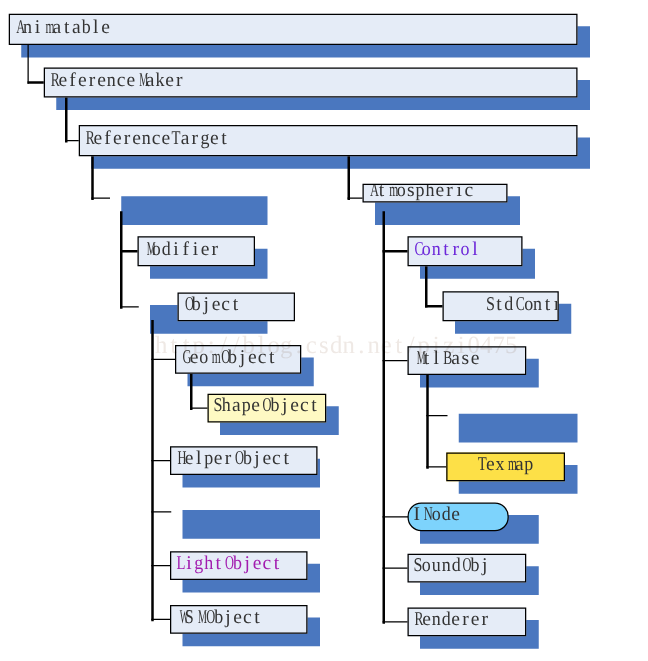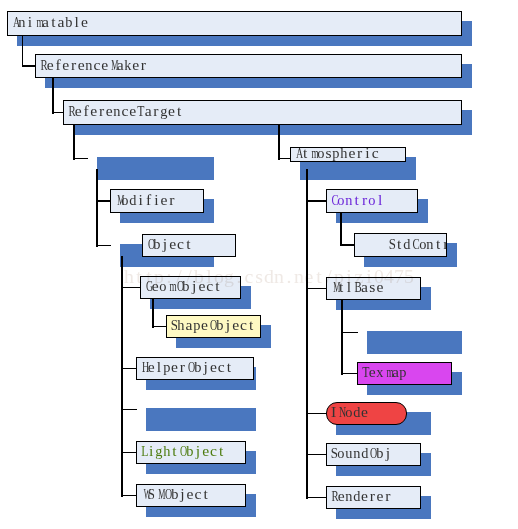--- a/index.html
+++ b/index.html
@@ -99,41 +99,41 @@
     <div class="node" style="left: 140px; top: 276px; width: 101px; height: 23px; background: rgb(229, 236, 247);">
       <span class="lbl" style="color: rgb(51, 51, 51);"><i><b style="transform: scaleX(0.637);">G</b></i><i><b>e</b></i><i><b style="transform: scaleX(0.921);">o</b></i><i><b style="transform: scaleX(0.591);">m</b></i><i><b style="transform: scaleX(0.637);">O</b></i><i><b style="transform: scaleX(0.921);">b</b></i><i><b>j</b></i><i><b>e</b></i><i><b>c</b></i><i><b>t</b></i></span>
     </div>
     <div class="node" style="left: 166px; top: 315px; width: 95px; height: 23px; background: #fef9c3;">
       <span class="lbl" style="color: rgb(51, 51, 51);"><i><b style="transform: scaleX(0.826);">S</b></i><i><b style="transform: scaleX(0.921);">h</b></i><i><b>a</b></i><i><b style="transform: scaleX(0.921);">p</b></i><i><b>e</b></i><i><b style="transform: scaleX(0.637);">O</b></i><i><b style="transform: scaleX(0.921);">b</b></i><i><b>j</b></i><i><b>e</b></i><i><b>c</b></i><i><b>t</b></i></span>
     </div>
     <div class="node" style="left: 136px; top: 357px; width: 118px; height: 23px; background: rgb(229, 236, 247);">
       <span class="lbl" style="color: rgb(51, 51, 51);"><i><b style="transform: scaleX(0.637);">H</b></i><i><b>e</b></i><i><b>l</b></i><i><b style="transform: scaleX(0.921);">p</b></i><i><b>e</b></i><i><b>r</b></i><i><b style="transform: scaleX(0.637);">O</b></i><i><b style="transform: scaleX(0.921);">b</b></i><i><b>j</b></i><i><b>e</b></i><i><b>c</b></i><i><b>t</b></i></span>
     </div>
     <div class="node" style="left: 136px; top: 441px; width: 110px; height: 23px; background: rgb(229, 236, 247);">
-      <span class="lbl" style="color: #4d7c0f;"><i><b style="transform: scaleX(0.753);">L</b></i><i><b>i</b></i><i><b style="transform: scaleX(0.921);">g</b></i><i><b style="transform: scaleX(0.921);">h</b></i><i><b>t</b></i><i><b style="transform: scaleX(0.637);">O</b></i><i><b style="transform: scaleX(0.921);">b</b></i><i><b>j</b></i><i><b>e</b></i><i><b>c</b></i><i><b>t</b></i></span>
+      <span class="lbl" style="color: #a21caf;"><i><b style="transform: scaleX(0.753);">L</b></i><i><b>i</b></i><i><b style="transform: scaleX(0.921);">g</b></i><i><b style="transform: scaleX(0.921);">h</b></i><i><b>t</b></i><i><b style="transform: scaleX(0.637);">O</b></i><i><b style="transform: scaleX(0.921);">b</b></i><i><b>j</b></i><i><b>e</b></i><i><b>c</b></i><i><b>t</b></i></span>
     </div>
     <div class="node" style="left: 136px; top: 484px; width: 110px; height: 23px; background: rgb(229, 236, 247);">
       <span class="lbl" style="color: rgb(51, 51, 51);"><i><b style="transform: scaleX(0.488);">W</b></i><i><b style="transform: scaleX(0.826);">S</b></i><i><b style="transform: scaleX(0.517);">M</b></i><i><b style="transform: scaleX(0.637);">O</b></i><i><b style="transform: scaleX(0.921);">b</b></i><i><b>j</b></i><i><b>e</b></i><i><b>c</b></i><i><b>t</b></i></span>
     </div>
     <div class="node" style="left: 290px; top: 147px; width: 116px; height: 15px; background: rgb(229, 236, 247);">
       <span class="lbl" style="color: rgb(51, 51, 51);"><i><b style="transform: scaleX(0.637);">A</b></i><i><b>t</b></i><i><b style="transform: scaleX(0.591);">m</b></i><i><b style="transform: scaleX(0.921);">o</b></i><i><b>s</b></i><i><b style="transform: scaleX(0.921);">p</b></i><i><b style="transform: scaleX(0.921);">h</b></i><i><b>e</b></i><i><b>r</b></i><i><b>i</b></i><i><b>c</b></i></span>
     </div>
     <div class="node" style="left: 326px; top: 189px; width: 92px; height: 24px; background: rgb(229, 236, 247);">
       <span class="lbl" style="color: #6d28d9;"><i><b style="transform: scaleX(0.69);">C</b></i><i><b style="transform: scaleX(0.921);">o</b></i><i><b style="transform: scaleX(0.921);">n</b></i><i><b>t</b></i><i><b>r</b></i><i><b style="transform: scaleX(0.921);">o</b></i><i><b>l</b></i></span>
     </div>
     <div class="node" style="left: 354px; top: 233px; width: 93px; height: 24px; background: rgb(229, 236, 247); padding-left: 30px;">
       <span class="lbl" style="color: rgb(51, 51, 51);"><i><b style="transform: scaleX(0.826);">S</b></i><i><b>t</b></i><i><b style="transform: scaleX(0.921);">d</b></i><i><b style="transform: scaleX(0.69);">C</b></i><i><b style="transform: scaleX(0.921);">o</b></i><i><b style="transform: scaleX(0.921);">n</b></i><i><b>t</b></i><i><b>r</b></i><i><b style="transform: scaleX(0.921);">o</b></i><i><b>l</b></i></span>
     </div>
     <div class="node" style="left: 326px; top: 277px; width: 95px; height: 23px; background: rgb(229, 236, 247);">
       <span class="lbl" style="color: rgb(51, 51, 51);"><i><b style="transform: scaleX(0.517);">M</b></i><i><b>t</b></i><i><b>l</b></i><i><b style="transform: scaleX(0.69);">B</b></i><i><b>a</b></i><i><b>s</b></i><i><b>e</b></i></span>
     </div>
-    <div class="node" style="left: 357px; top: 362px; width: 95px; height: 23px; background: #d946ef;">
+    <div class="node" style="left: 357px; top: 362px; width: 95px; height: 23px; background: #fde047; padding-left: 20px;">
       <span class="lbl" style="color: rgb(51, 51, 51);"><i><b style="transform: scaleX(0.753);">T</b></i><i><b>e</b></i><i><b style="transform: scaleX(0.921);">x</b></i><i><b style="transform: scaleX(0.591);">m</b></i><i><b>a</b></i><i><b style="transform: scaleX(0.921);">p</b></i></span>
     </div>
-    <div class="node" style="left: 326px; top: 402px; width: 81px; height: 23px; background: #ef4444; border-radius: 11px;">
+    <div class="node" style="left: 326px; top: 402px; width: 81px; height: 23px; background: #7dd3fc; border-radius: 11px;">
       <span class="lbl" style="color: rgb(51, 51, 51);"><i><b>I</b></i><i><b style="transform: scaleX(0.637);">N</b></i><i><b style="transform: scaleX(0.921);">o</b></i><i><b style="transform: scaleX(0.921);">d</b></i><i><b>e</b></i></span>
     </div>
     <div class="node" style="left: 326px; top: 443px; width: 95px; height: 23px; background: rgb(229, 236, 247);">
       <span class="lbl" style="color: rgb(51, 51, 51);"><i><b style="transform: scaleX(0.826);">S</b></i><i><b style="transform: scaleX(0.921);">o</b></i><i><b style="transform: scaleX(0.921);">u</b></i><i><b style="transform: scaleX(0.921);">n</b></i><i><b style="transform: scaleX(0.921);">d</b></i><i><b style="transform: scaleX(0.637);">O</b></i><i><b style="transform: scaleX(0.921);">b</b></i><i><b>j</b></i></span>
     </div>
     <div class="node" style="left: 326px; top: 486px; width: 95px; height: 23px; background: rgb(229, 236, 247);">
       <span class="lbl" style="color: rgb(51, 51, 51);"><i><b style="transform: scaleX(0.69);">R</b></i><i><b>e</b></i><i><b style="transform: scaleX(0.921);">n</b></i><i><b style="transform: scaleX(0.921);">d</b></i><i><b>e</b></i><i><b>r</b></i><i><b>e</b></i><i><b>r</b></i></span>
     </div>
   </div>
 

